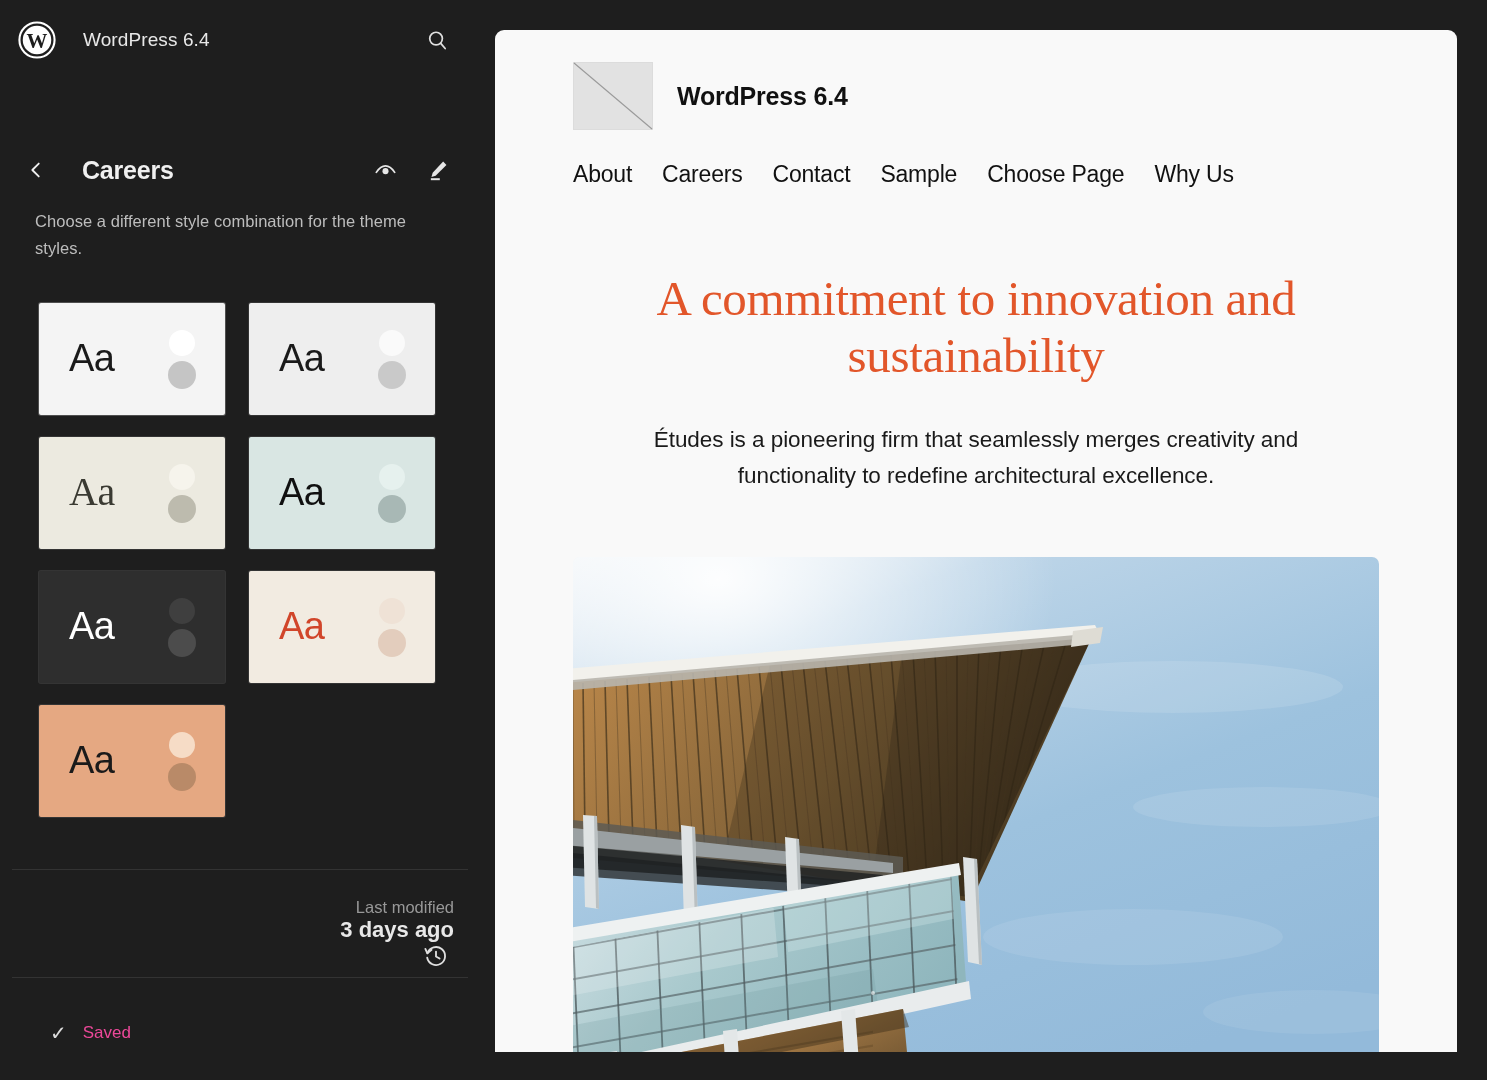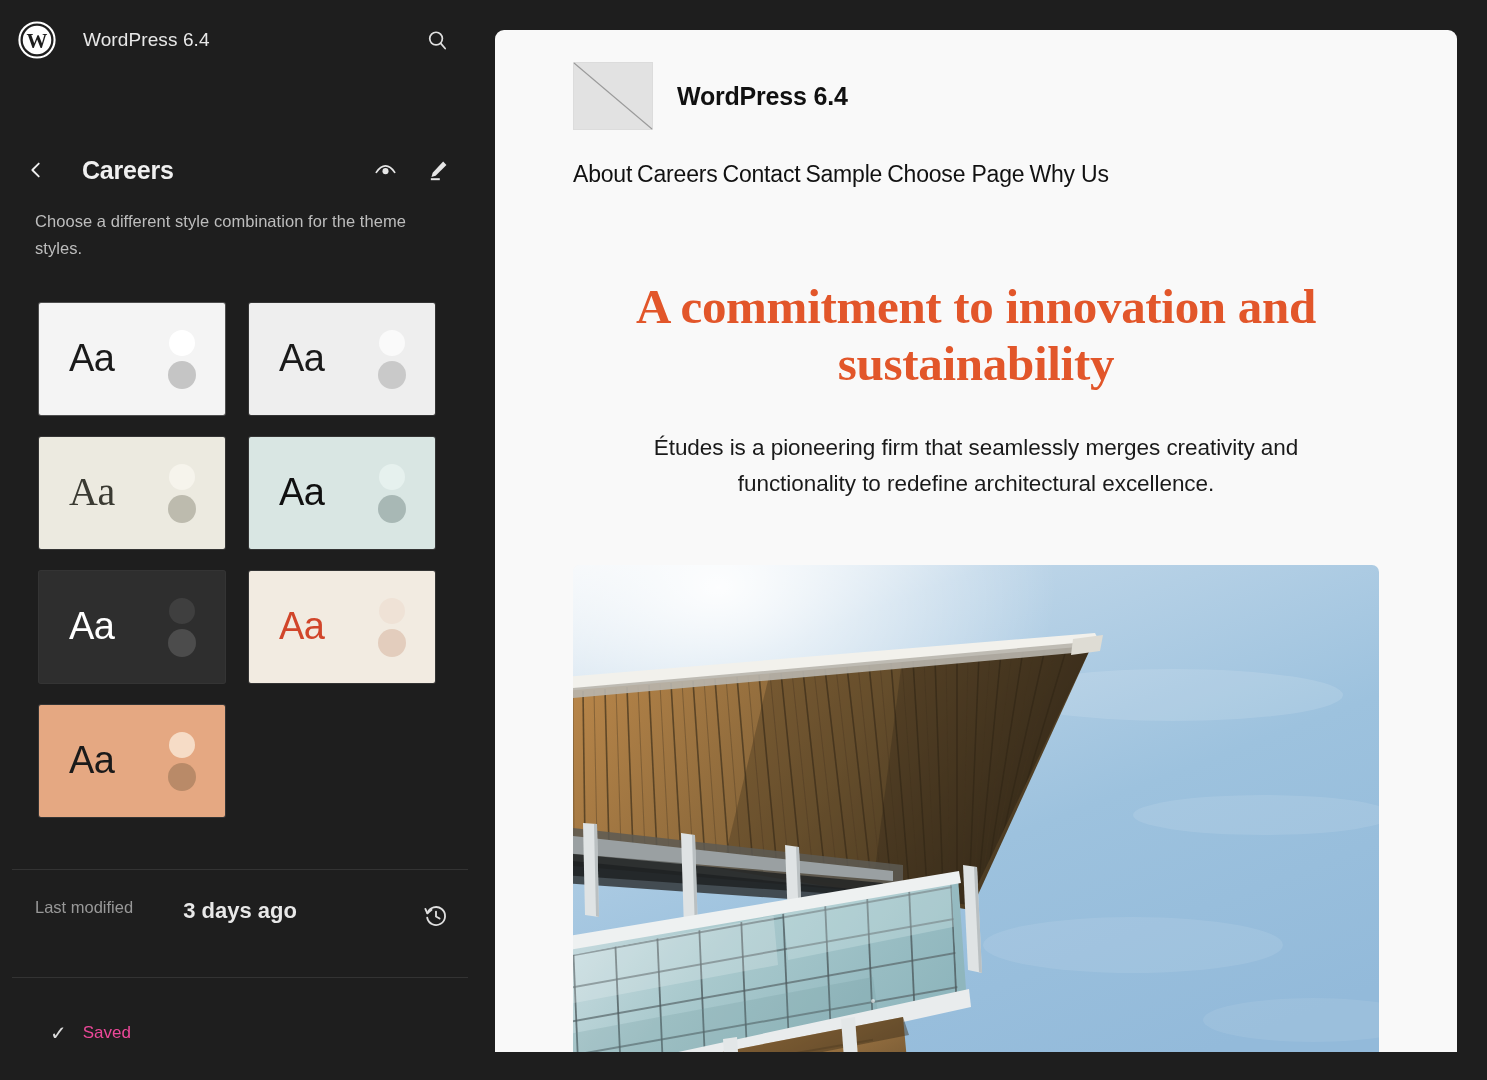--- a/index.html
+++ b/index.html
@@ -151,22 +151,23 @@
   }
   #div-1 { top: 869px; }
   #div-2 { top: 977px; }
 
   .last-modified-row {
     position: absolute;
     left: 0; right: 0;
     top: 898px;
     height: 58px;
     display: flex;
-    align-items: flex-start;
+    align-items: flex-end;
     padding: 0 26px 0 35px;
+    flex-direction: column;
   }
   .lm-label {
     color: #989898;
     font-size: 16.5px;
     flex: 0 0 auto;
   }
   .lm-value {
     color: #e8e8e8;
     font-size: 22px;
     font-weight: 700;
@@ -232,45 +233,45 @@
   .site-title {
     font-size: 25px;
     font-weight: 700;
     color: #111111;
     letter-spacing: -0.2px;
   }
 
   .site-nav {
     display: flex;
     align-items: center;
-    gap: 5px;
+    gap: 30px;
     margin-top: 23px;
   }
   .nav-link {
     font-size: 23px;
     color: #111111;
     text-decoration: none;
     letter-spacing: -0.2px;
     cursor: pointer;
     white-space: nowrap;
   }
 
   .hero {
     text-align: center;
     padding-top: 78px;
   }
   .hero-title {
     font-family: "Liberation Serif", serif;
     font-size: 49px;
-    font-weight: 700;
+    font-weight: 400;
     color: #e2562a;
     line-height: 1.17;
     letter-spacing: -0.3px;
     max-width: 760px;
-    margin: 12px auto;
+    margin: 4px auto;
   }
   .hero-sub {
     font-size: 22.5px;
     color: #1a1a1a;
     line-height: 1.62;
     max-width: 740px;
     margin: 37px auto 0;
     letter-spacing: -0.05px;
   }
   .hero-btn {

